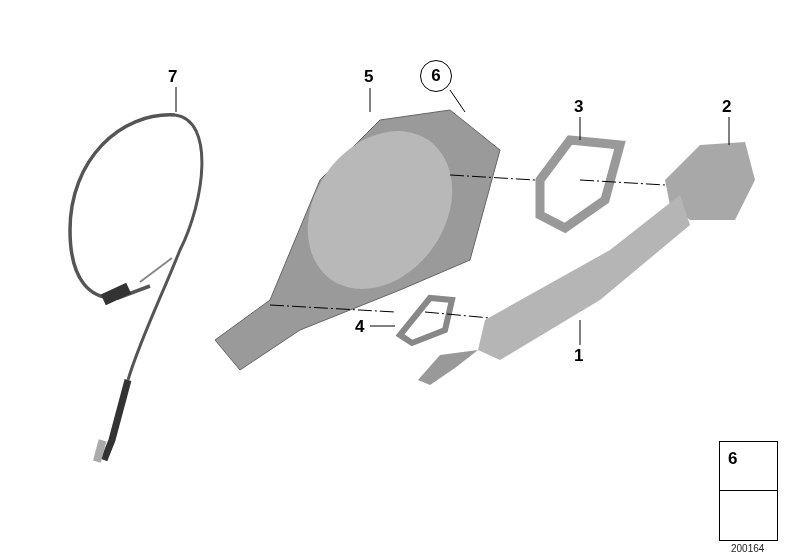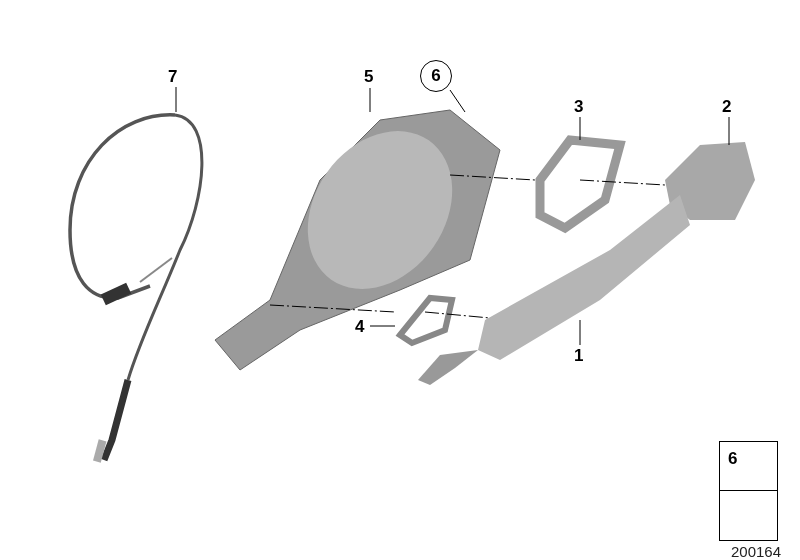--- a/index.html
+++ b/index.html
@@ -3,21 +3,21 @@
 <meta charset="utf-8">
 <style>
   html,body{margin:0;padding:0;background:#fff;}
   body{width:800px;height:560px;position:relative;overflow:hidden;font-family:"Liberation Sans",sans-serif;}
   .callout{position:absolute;font-weight:bold;font-size:17px;color:#000;line-height:1;}
   .circ{position:absolute;width:30px;height:30px;border:1.5px solid #000;border-radius:50%;display:flex;align-items:center;justify-content:center;font-weight:bold;font-size:17px;}
   svg.art{position:absolute;left:0;top:0;}
   .legend{position:absolute;left:719px;top:441px;width:57px;height:98px;border:1px solid #000;background:#fff;}
   .legend .top{position:absolute;left:0;top:0;width:57px;height:48px;border-bottom:1px solid #000;}
   .legend .num{position:absolute;left:8px;top:7px;font-weight:bold;font-size:17px;}
-  .imgid{position:absolute;left:731px;top:543px;font-size:15px;color:#222;}
+  .imgid{position:absolute;left:731px;top:543px;font-size:10px;color:#222;}
 </style>
 </head>
 <body>
 
 <svg class="art" width="800" height="560">
 
   <g fill="none">
     <path d="M175 115 C120 112 70 160 70 230 C70 280 90 300 118 298 L150 286" stroke="#555" stroke-width="3.5"></path>
     <path d="M175 115 C215 120 205 200 180 250 C160 300 140 340 128 380" stroke="#555" stroke-width="3"></path>
     <rect x="102" y="288" width="28" height="12" fill="#333" transform="rotate(-25 116 294)"></rect>

